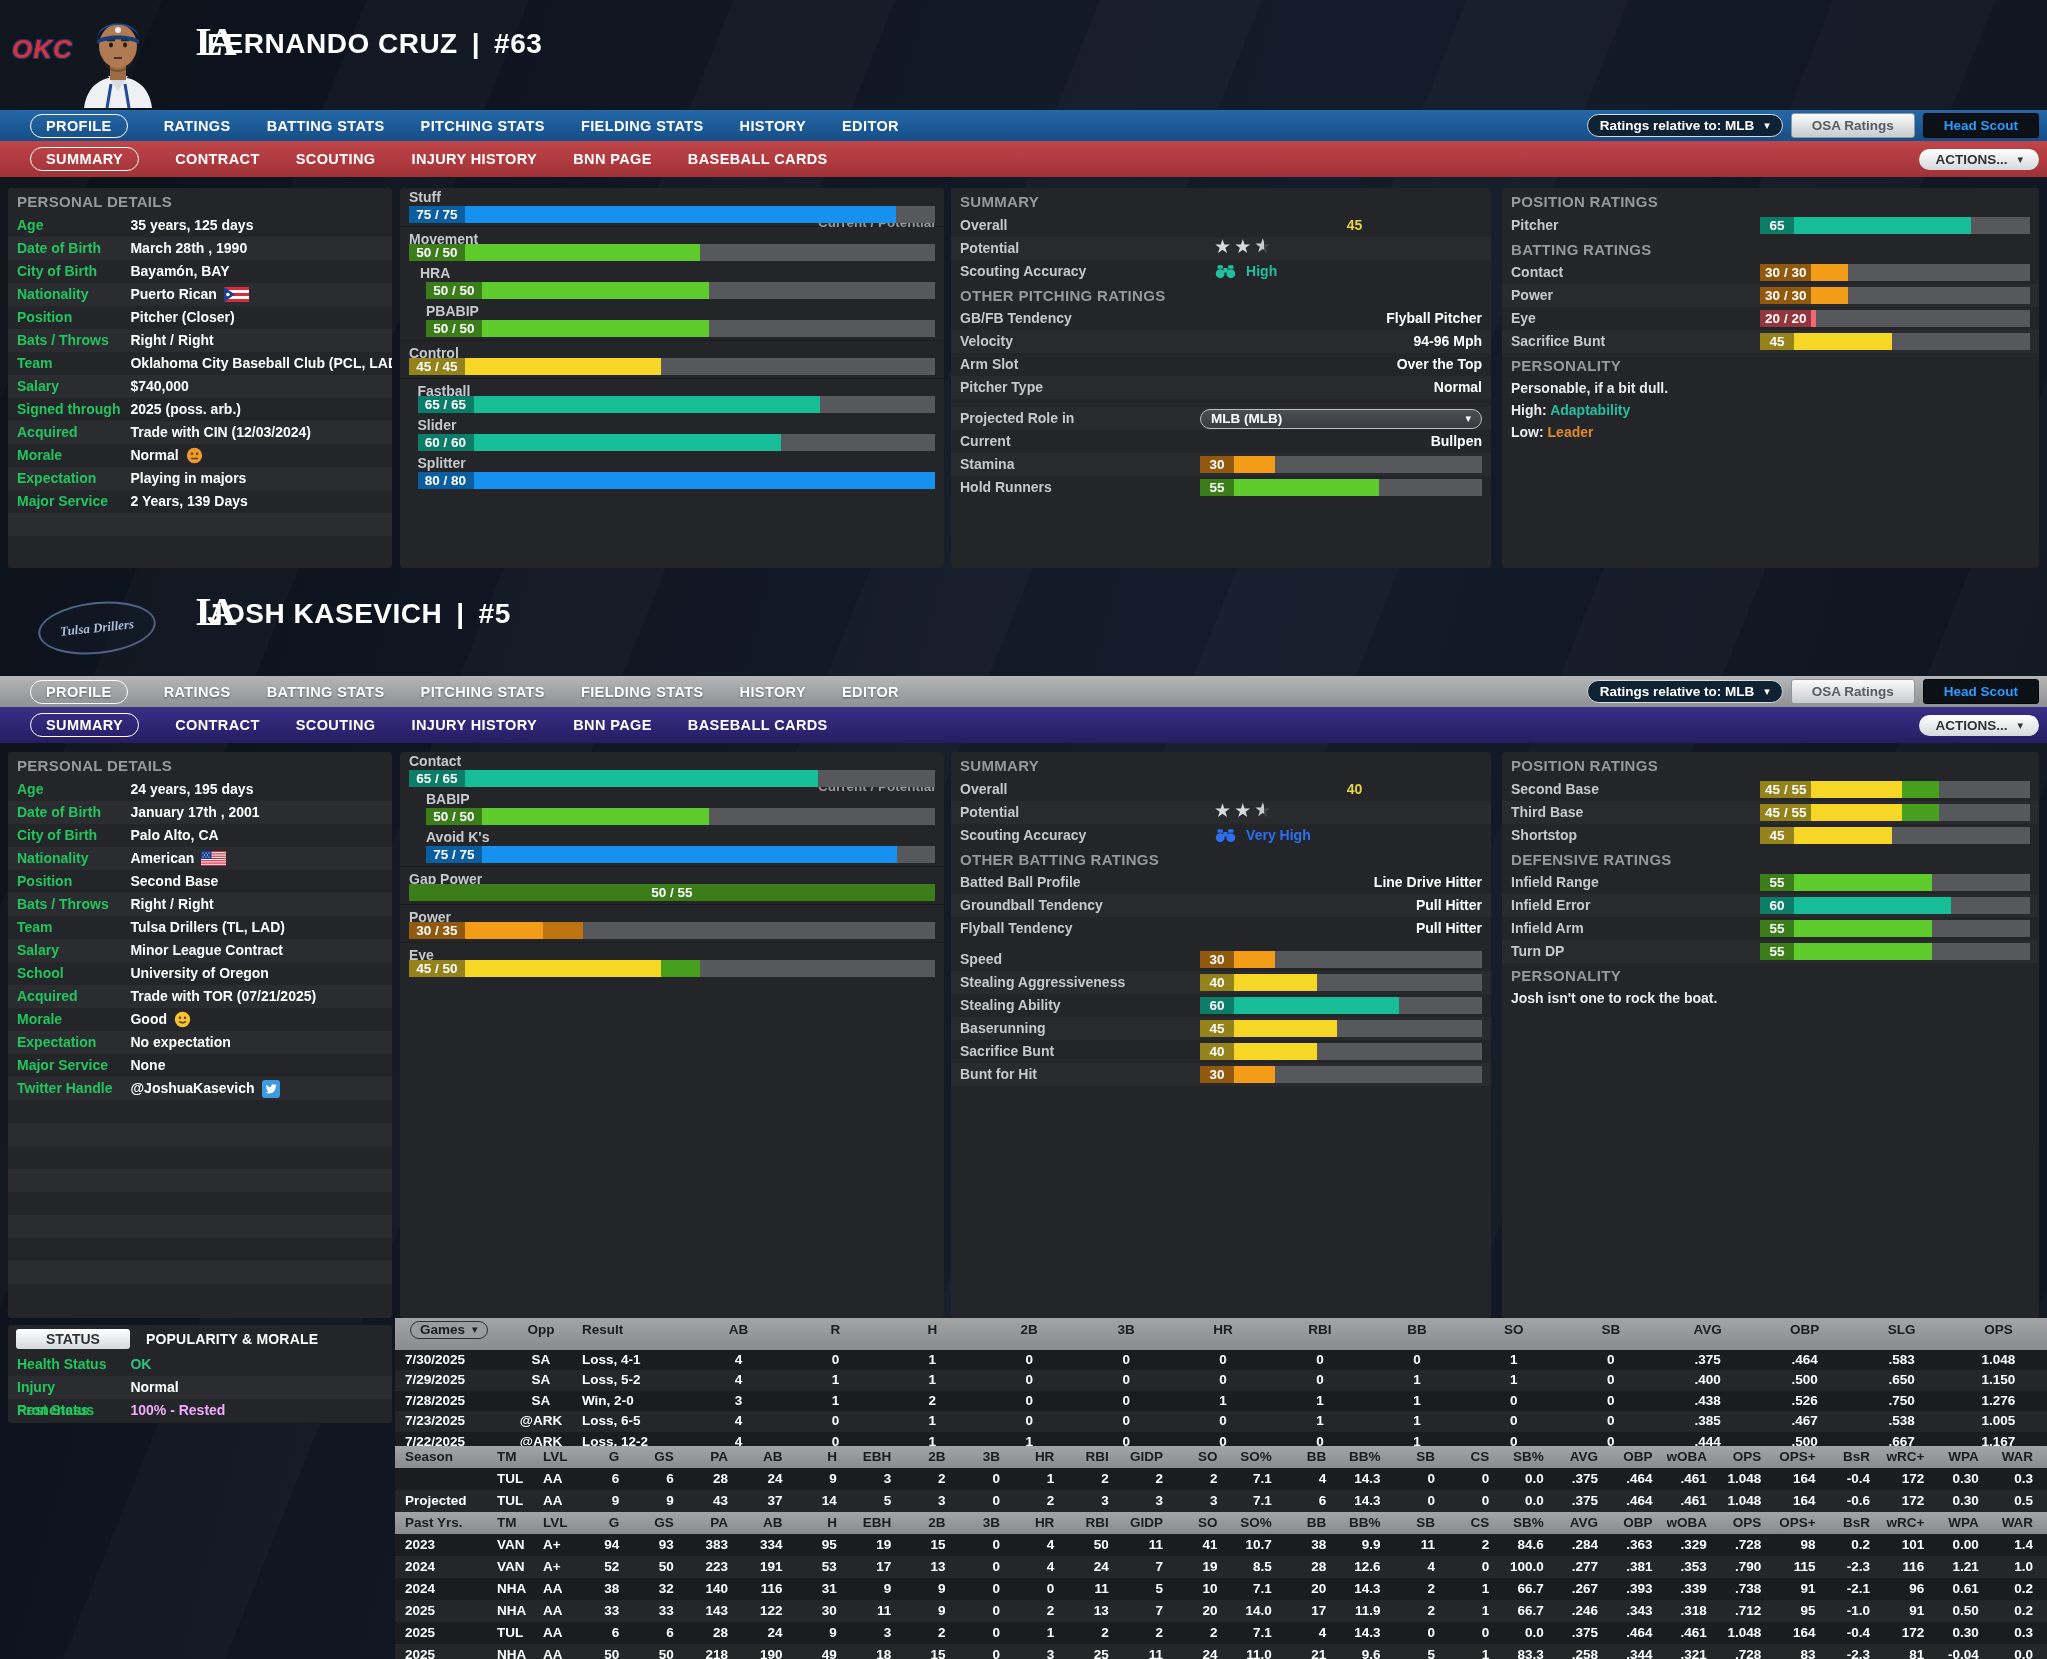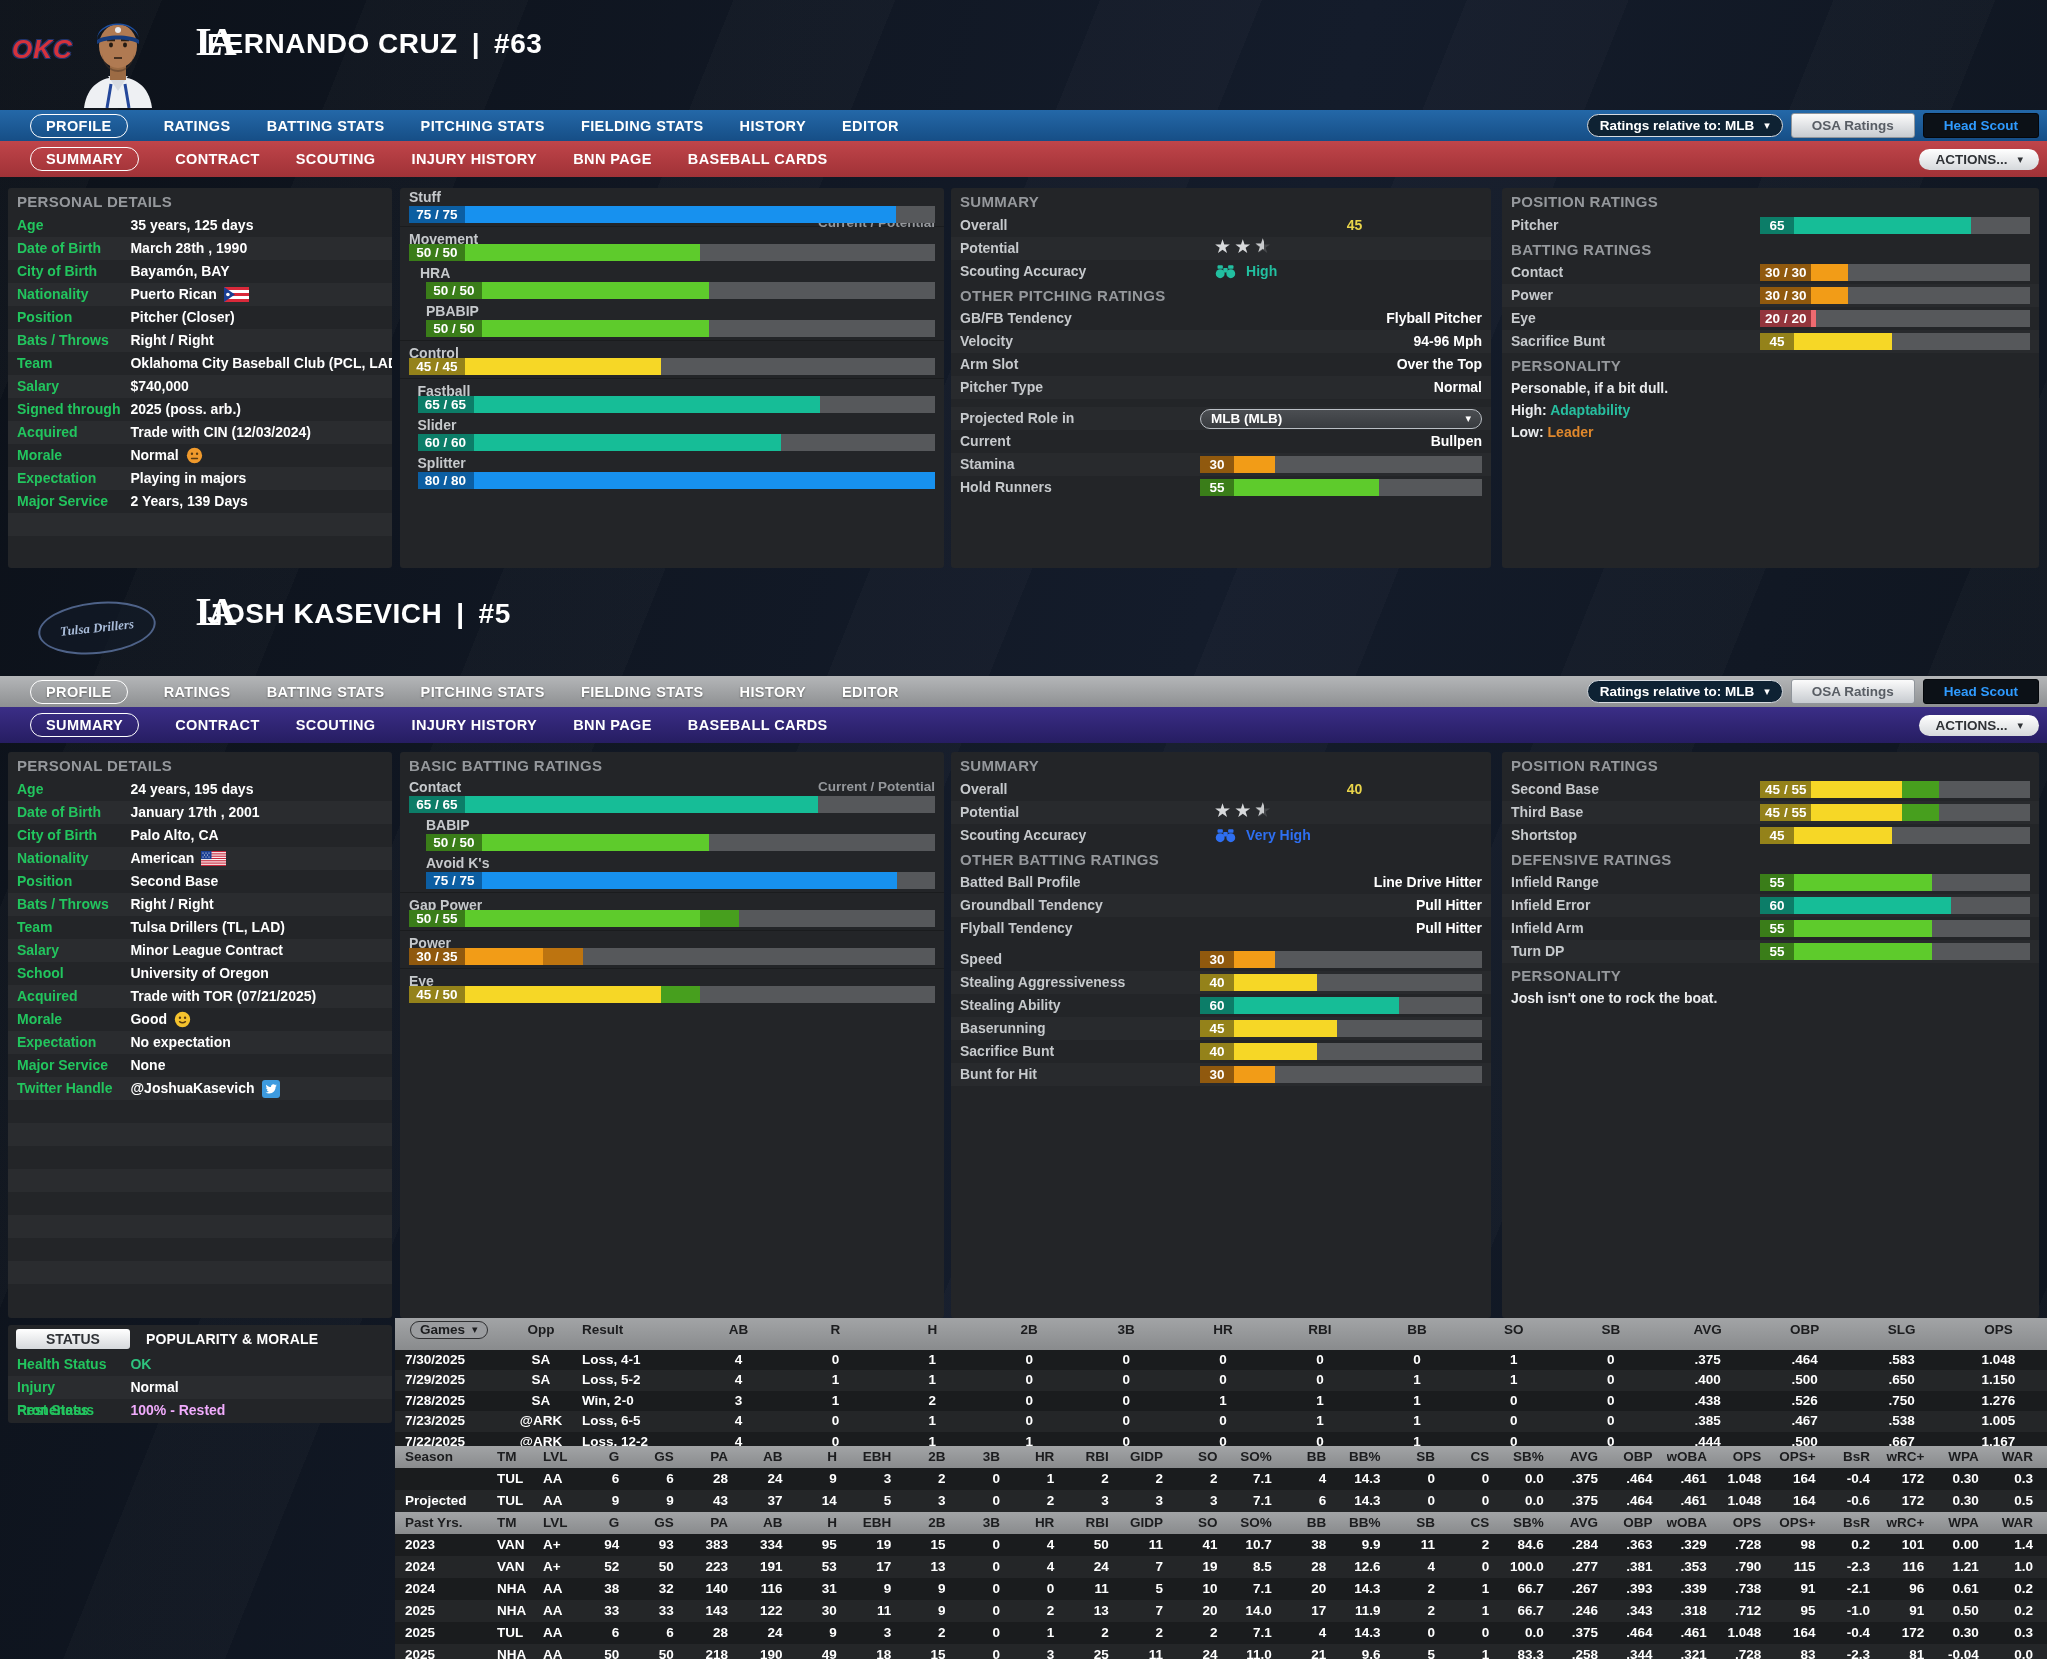--- a/index.html
+++ b/index.html
@@ -714,21 +714,20 @@
           <span class="v"></span>
         </div>
         <div class="kv">
           <span class="k"></span>
           <span class="v"></span>
         </div>
       </div>
   </section>
 
   <section class="panel" style="left:400px;top:752px;width:544px;height:566px;">
-    <div class="panel-title">BASIC BATTING RATINGS</div>
     <div class="legend">Current / Potential</div>
     <div>
         <div class="rl" style="padding-left: 9px;">Contact</div>
         <div class="rb c-teal" style="margin-left: 9px;">
           <span class="chip">65 / 65</span>
           <div class="track">
             <span class="fill" style="left: 0px; width: 75%;"></span>
           </div>
         </div>
         <div class="rl" style="padding-left: 26px;">BABIP</div>
@@ -739,21 +738,21 @@
           </div>
         </div>
         <div class="rl" style="padding-left: 26px;">Avoid K's</div>
         <div class="rb c-blue" style="margin-left: 26px;">
           <span class="chip">75 / 75</span>
           <div class="track">
             <span class="fill" style="left: 0px; width: 91.6667%;"></span>
           </div>
         </div>
         <div class="rl divtop" style="padding-left: 9px;">Gap Power</div>
-        <div class="rb c-green" style="margin-left: 9px;">
+        <div class="rb c-green" style="margin-left: 9px; flex-direction: column;">
           <span class="chip">50 / 55</span>
           <div class="track">
             <span class="pfill p-green-dark" style="left: 0px; width: 58.3333%;"></span>
             <span class="fill" style="left: 0px; width: 50%;"></span>
           </div>
         </div>
         <div class="rl divtop" style="padding-left: 9px;">Power</div>
         <div class="rb c-orange" style="margin-left: 9px;">
           <span class="chip">30 / 35</span>
           <div class="track">

